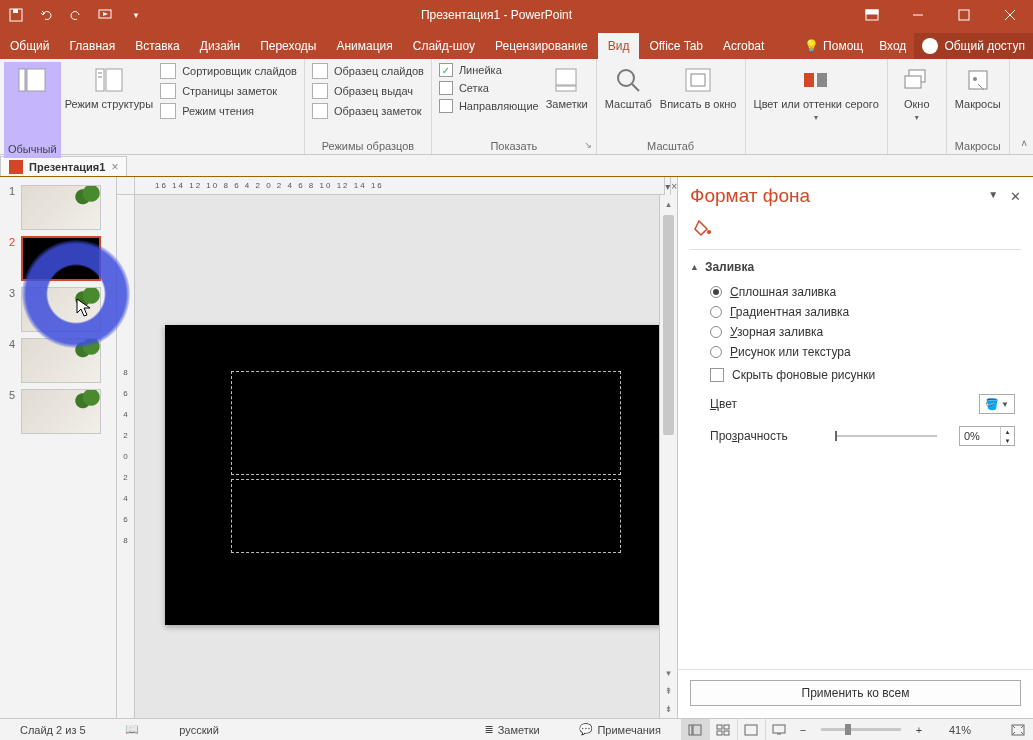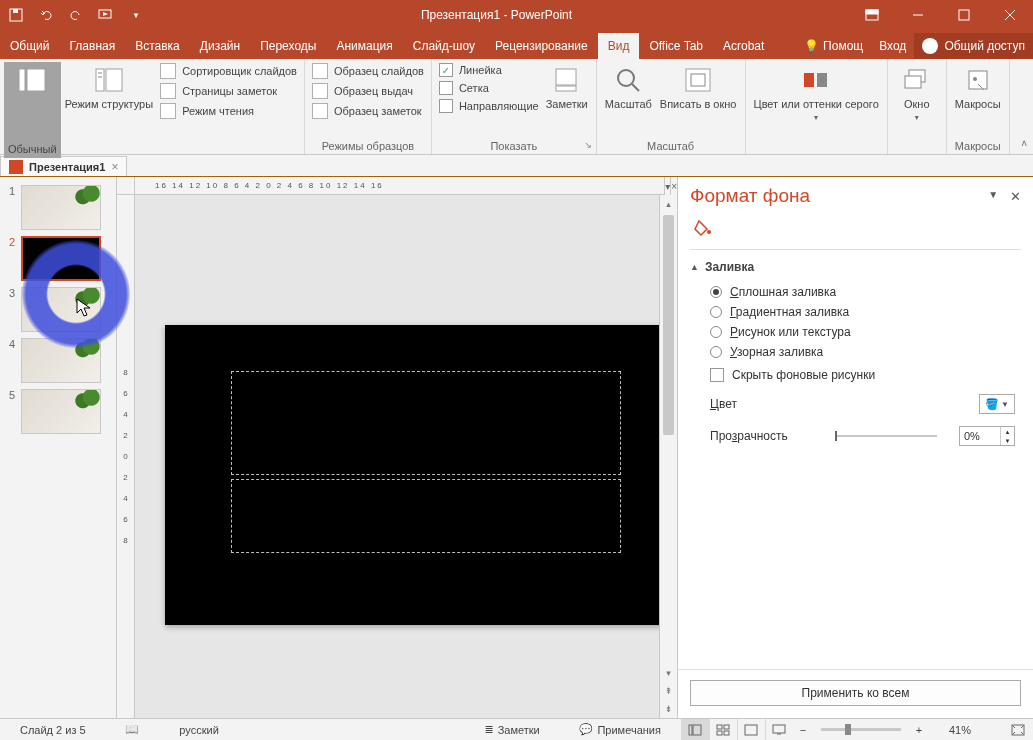--- a/index.html
+++ b/index.html
@@ -22,21 +22,21 @@
 .ribbon-help { display: flex; align-items: center; gap: 4px; padding: 0 8px; color: #fff; font-size: 12px; }
 .ribbon-share { display: flex; align-items: center; gap: 6px; padding: 5px 8px; color: #fff; font-size: 12px; background: #a13c22; }
 .avatar { width: 16px; height: 16px; border-radius: 50%; background: #fff; display: inline-block; }
 
 
 .ribbon { background: #f3f3f3; height: 96px; border-bottom: 1px solid #c8c8c8; display: flex; position: relative; }
 .ribbon-group { display: flex; flex-direction: column; height: 100%; border-right: 1px solid #d9d9d9; }
 .group-body { flex: 1; display: flex; align-items: flex-start; padding: 3px 4px; }
 .group-label { font-size: 11px; color: #666; text-align: center; padding: 2px 4px 2px 4px; }
 .big-btn { display: flex; flex-direction: column; align-items: center; gap: 2px; padding: 2px 4px; cursor: pointer; text-align:center; min-width: 50px; }
-.big-btn.highlight { background: #a3a3a3; gap: 47px; }
+.big-btn.highlight { background: #c4b5fd; gap: 47px; }
 .big-icon { width: 32px; height: 32px; display: flex; align-items: center; justify-content: center; }
 .big-btn-label { font-size: 11px; color: #444; line-height: 1.2; }
 .small-cmd-list { display: flex; flex-direction: column; gap: 2px; }
 .small-cmd { display: flex; align-items: center; gap: 6px; padding: 1px 3px; cursor: pointer; font-size: 11px; color: #444; }
 .small-icon { width: 16px; height: 16px; display: inline-block; border: 1px solid #b0b0b0; background: #fff; }
 .chk-row { display: flex; align-items: center; gap: 6px; padding: 1px 3px; font-size: 11px; color: #444; cursor: pointer; }
 .chk { width: 14px; height: 14px; border: 1px solid #979797; background: #fff; display: inline-flex; align-items: center; justify-content: center; font-size: 10px; color: #3a6; }
 .collapse-arrow { position: absolute; right: 6px; bottom: 5px; font-size: 10px; color: #666; cursor: pointer; }
 .dlauncher { font-size: 9px; color: #888; position: absolute; right: 4px; bottom: 4px; }
 .group-wrap { position: relative; }
@@ -486,25 +486,25 @@
       <div class="radio-row">
           <span class="radio sel"></span>
           <span><u class="acc">С</u>плошная заливка</span>
         </div>
       <div class="radio-row">
           <span class="radio"></span>
           <span><u class="acc">Г</u>радиентная заливка</span>
         </div>
       <div class="radio-row">
           <span class="radio"></span>
-          <span><u class="acc">Р</u>исунок или текстура</span>
+          <span><u class="acc">У</u>зорная заливка</span>
         </div>
       <div class="radio-row">
           <span class="radio"></span>
-          <span><u class="acc">У</u>зорная заливка</span>
+          <span><u class="acc">Р</u>исунок или текстура</span>
         </div>
       <div class="check-row">
           <span class="chk"></span>
           <span>Скрыть фоновые рисунки</span>
         </div>
 
       <div class="fp-field-row">
         <div class="fp-field-label"><u class="acc">Ц</u>вет</div>
         <div class="color-swatch">
           <span class="sw-icon">🪣</span>

